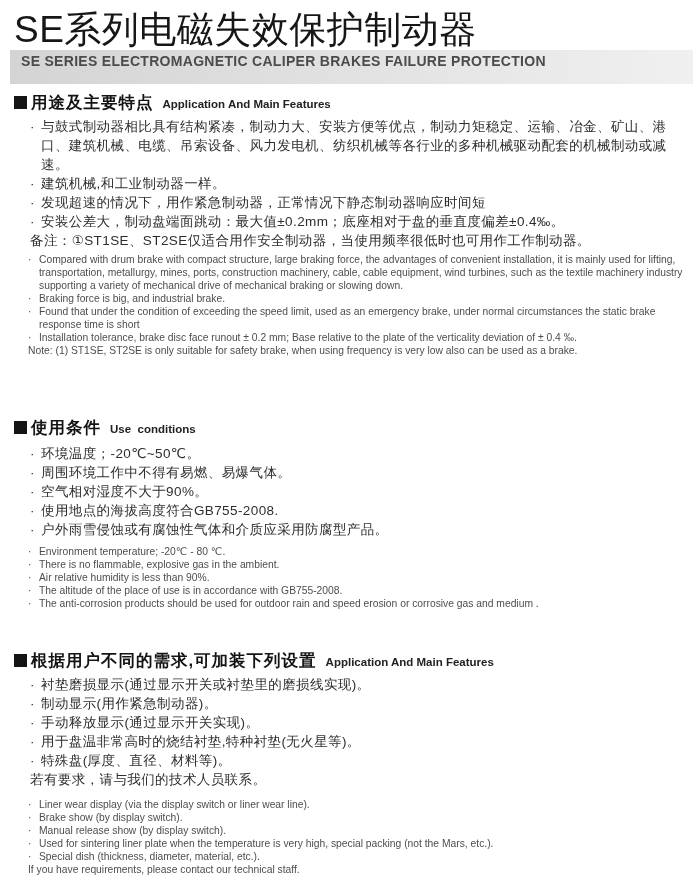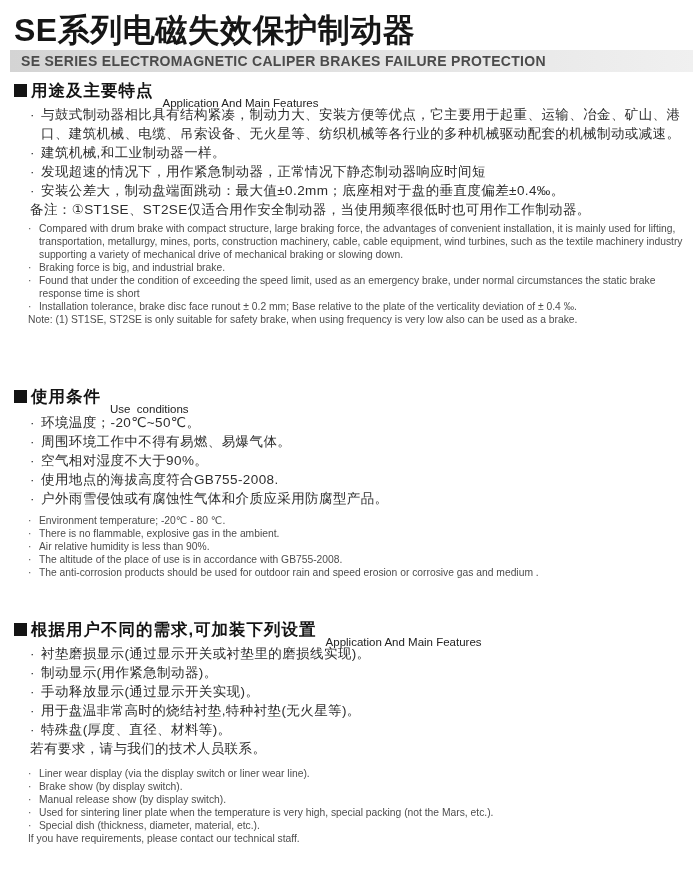--- a/index.html
+++ b/index.html
@@ -4,35 +4,35 @@
 <style>
   html,body{margin:0;padding:0;}
   body{
     width:700px;height:891px;overflow:hidden;background:#ffffff;
     font-family:"Liberation Sans","DejaVu Sans",sans-serif;
     -webkit-font-smoothing:antialiased;
   }
   .page{padding:14px 10px 0 14px;}
 
   .doc-title{
-    font-size:32px;font-weight:bold;color:#161616;
+    font-size:37px;font-weight:normal;color:#161616;
     letter-spacing:0.5px;line-height:32px;margin:0;
   }
   .subtitle-bar{
     margin-top:4px;margin-left:-4px;margin-right:-3px;
-    height:22px;line-height:22px;padding-left:11px;
+    height:34px;line-height:22px;padding-left:11px;
     background:linear-gradient(90deg,#d4d4d4 0%,#e3e3e3 55%,#f0f0f0 100%);
     color:#4b4b4b;font-size:14px;font-weight:bold;letter-spacing:0.3px;
     white-space:nowrap;
   }
 
   .section-header{display:flex;align-items:center;height:19px;}
   .sq{width:13px;height:13px;background:#141414;flex:none;margin-right:4px;}
   .h-zh{font-size:16.5px;font-weight:bold;color:#141414;letter-spacing:1px;white-space:pre;text-align:right;}
-  .h-en{font-size:11.5px;font-weight:normal;color:#222222;margin-left:9px;white-space:pre;position:relative;top:12px;}
+  .h-en{font-size:11.5px;font-weight:bold;color:#222222;margin-left:9px;white-space:pre;position:relative;top:1px;}
 
   .zh-list{margin:5px 0 0 16px;font-size:13.5px;line-height:19px;color:#2e2e2e;letter-spacing:0.4px;}
   .en-list{margin:3px 0 0 14px;font-size:10.3px;line-height:13px;color:#4d4d4d;}
   .line{display:flex;}
   .line .m{width:11px;flex:none;}
   .line .t{flex:1;}
   .zh-list .line.indent{padding-left:34px;}
   .en-list .line.indent{padding-left:29px;}
 
   .sec1{margin-top:9px;}
@@ -56,21 +56,21 @@
   <div class="section sec1">
     <div class="section-header">
       <span class="sq"></span>
       <span class="h-zh">用途及主要特点</span>
       <span class="h-en">Application And Main Features</span>
     </div>
     <div class="zh-list">
 
         <div class="line">
           <span class="m">·</span>
-          <span class="t">与鼓式制动器相比具有结构紧凑，制动力大、安装方便等优点，它主要用于起重、运输、冶金、矿山、港口、建筑机械、电缆、吊索设备、无火星等、纺织机械等各行业的多种机械驱动配套的机械制动或减速。</span>
+          <span class="t">与鼓式制动器相比具有结构紧凑，制动力大、安装方便等优点，制动力矩稳定、运输、冶金、矿山、港口、建筑机械、电缆、吊索设备、风力发电机、纺织机械等各行业的多种机械驱动配套的机械制动或减速。</span>
         </div>
 
         <div class="line">
           <span class="m">·</span>
           <span class="t">建筑机械,和工业制动器一样。</span>
         </div>
 
         <div class="line">
           <span class="m">·</span>
           <span class="t">发现超速的情况下，用作紧急制动器，正常情况下静态制动器响应时间短</span>

